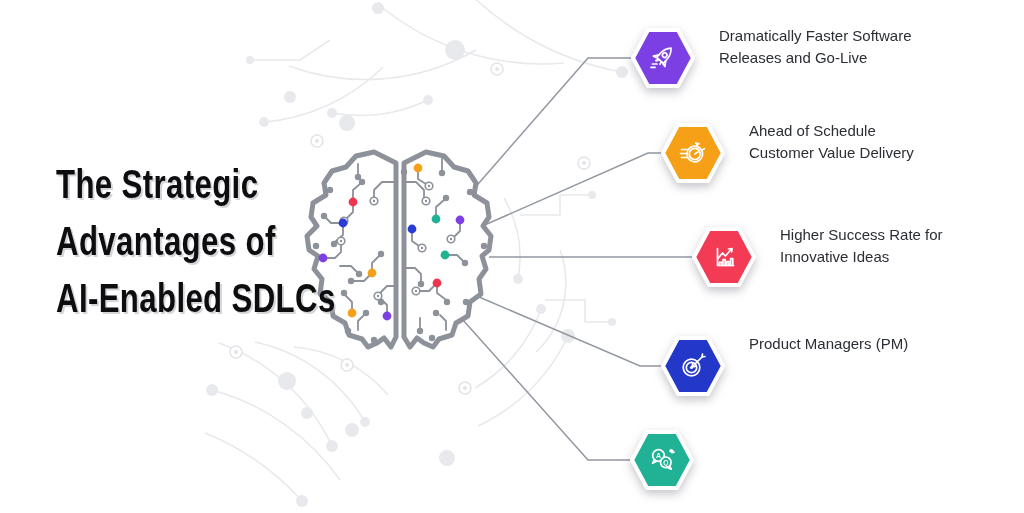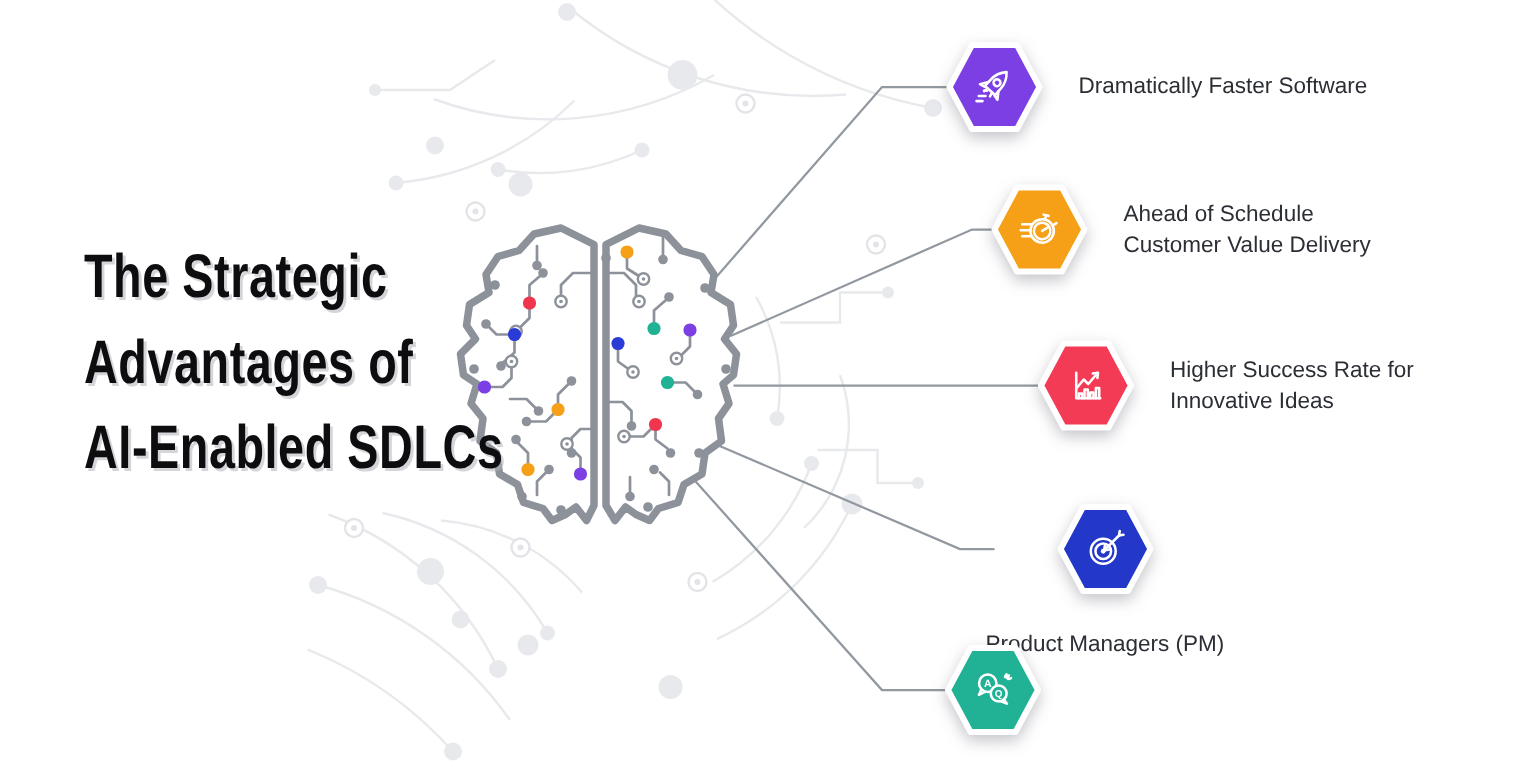--- a/index.html
+++ b/index.html
@@ -16,21 +16,21 @@
   .connector{fill:none;stroke-width:1.5;}
   .brain-outline{fill:#ffffff;stroke-width:5;stroke-linejoin:round;}
   .trace{fill:none;stroke-width:1.8;stroke-linecap:round;stroke-linejoin:round;}
   .node{fill:#8c919a;}
   .node-ring{fill:#ffffff;stroke-width:1.6;}
   
   .title{position:absolute;left:56px;top:156px;font-weight:700;font-size:41px;line-height:57px;
          color:#0d0d0f;transform:scaleX(0.76);transform-origin:left top;white-space:nowrap;
          letter-spacing:0.5px;text-shadow:2.5px 2px 0 rgba(175,178,184,0.55);}
   
-  .item{position:absolute;display:flex;align-items:center;gap:20px;}
+  .item{position:absolute;display:flex;gap:20px;}
   .hex-svg{filter:drop-shadow(0 4px 5px rgba(45,48,70,0.28));}
   .hex-border{stroke:#ffffff;stroke-width:4;stroke-linejoin:round;}
   .icon-stroke{fill:none;stroke:#ffffff;stroke-width:1.7;stroke-linecap:round;stroke-linejoin:round;}
   .icon-letter{fill:#ffffff;font-family:"Liberation Sans", sans-serif;font-weight:700;}
   .item-label{font-size:15px;line-height:21.5px;color:#2b2e34;white-space:nowrap;}
 </style>
 </head>
 <body>
 
 <div class="canvas">
@@ -213,20 +213,21 @@
           <circle cx="16" cy="12.5" r="2.3"></circle>
           <path d="M11.5 16 L8.2 20.8 L11.5 20"></path>
           <path d="M20.5 16 L23.8 20.8 L20.5 20"></path>
           <path d="M14 19.5 L13.4 22.4 M18 19.5 L18.6 22.4"></path>
         </g>
         <path d="M5.5 22 H10 M4 25.4 H8 M9 18.5 H11"></path>
       </g>
     </svg>
     <div class="item-label">
       <div>Dramatically Faster Software</div>
+      <div>Releases and Go-Live</div>
     </div>
   </div>
 
   <div class="item" style="left:688px;top:224px;">
     <svg class="hex-svg" width="72" height="66" viewBox="0 0 72 66">
       <polygon class="hex-border" points="21,5 51,5 66,33 51,61 21,61 6,33" fill="#f43b56"></polygon>
       <g class="icon-stroke" transform="translate(20,17)">
         <path d="M9.5 7.5 V24.5 H25.5"></path>
         <path d="M11.2 24.5 V21.4 H13.4 V24.5"></path>
         <path d="M15 24.5 V18.6 H17.2 V24.5"></path>
@@ -255,21 +256,21 @@
         </g>
         <path d="M4.5 12.5 H10.2 M3.5 16.5 H9.3 M4.5 20.5 H10.2"></path>
       </g>
     </svg>
     <div class="item-label">
       <div>Ahead of Schedule</div>
       <div>Customer Value Delivery</div>
     </div>
   </div>
 
-  <div class="item" style="left:657px;top:333px;flex-direction:column;">
+  <div class="item" style="left:657px;top:333px;">
     <svg class="hex-svg" width="72" height="66" viewBox="0 0 72 66">
       <polygon class="hex-border" points="21,5 51,5 66,33 51,61 21,61 6,33" fill="#2338c9"></polygon>
       <g class="icon-stroke" transform="translate(20,17)">
         <circle cx="14.5" cy="17.5" r="8.3"></circle>
         <circle cx="14.5" cy="17.5" r="5.2"></circle>
         <circle cx="14.5" cy="17.5" r="1.6" fill="#ffffff" stroke="none"></circle>
         <path d="M15 17 L25 7"></path>
         <path d="M25 7 L25.5 4 M25 7 L28 6.5"></path>
         <path d="M15 17 L18.4 16.4 M15 17 L15.6 13.6"></path>
       </g>

